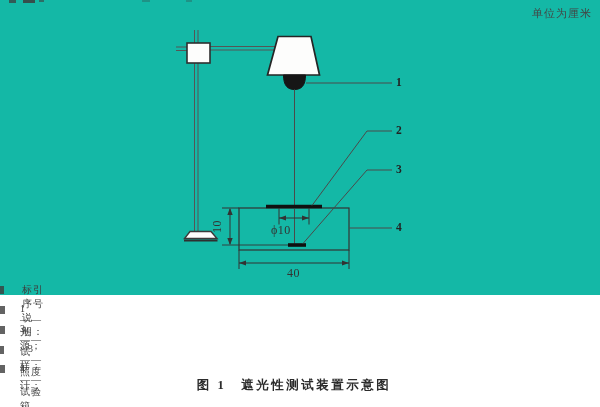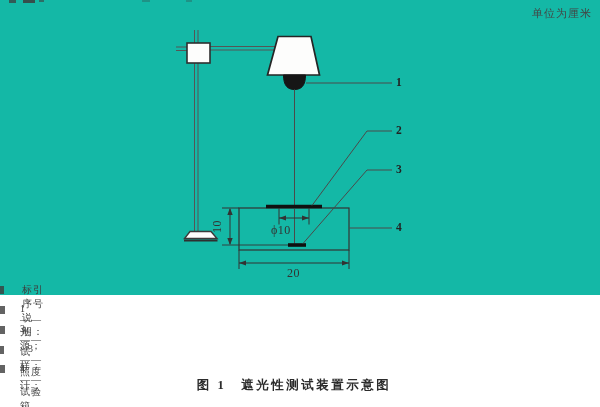--- a/index.html
+++ b/index.html
@@ -139,21 +139,21 @@
     </g>
   </svg>
 
   <span class="txt callout" style="left:396px;top:76px;">1</span>
   <span class="txt callout" style="left:396px;top:124px;">2</span>
   <span class="txt callout" style="left:396px;top:163px;">3</span>
   <span class="txt callout" style="left:396px;top:221px;">4</span>
 
   <span class="txt dim dim-rot" style="left:211px;top:219px;">10</span>
   <span class="txt dim" style="left:271px;top:223px;">ϕ10</span>
-  <span class="txt dim" style="left:287px;top:266px;">20</span>
+  <span class="txt dim" style="left:287px;top:266px;">40</span>
 
   <div class="legend">
     <span class="line t0">标引序号说明：</span>
     <span class="line t1">1——光源；</span>
     <span class="line t2">3——试样；</span>
     <span class="line t3">3——照度计；</span>
     <span class="line t4">4——试验箱。</span>
   </div>
 
   <div class="caption">图 1　遮光性测试装置示意图</div>

